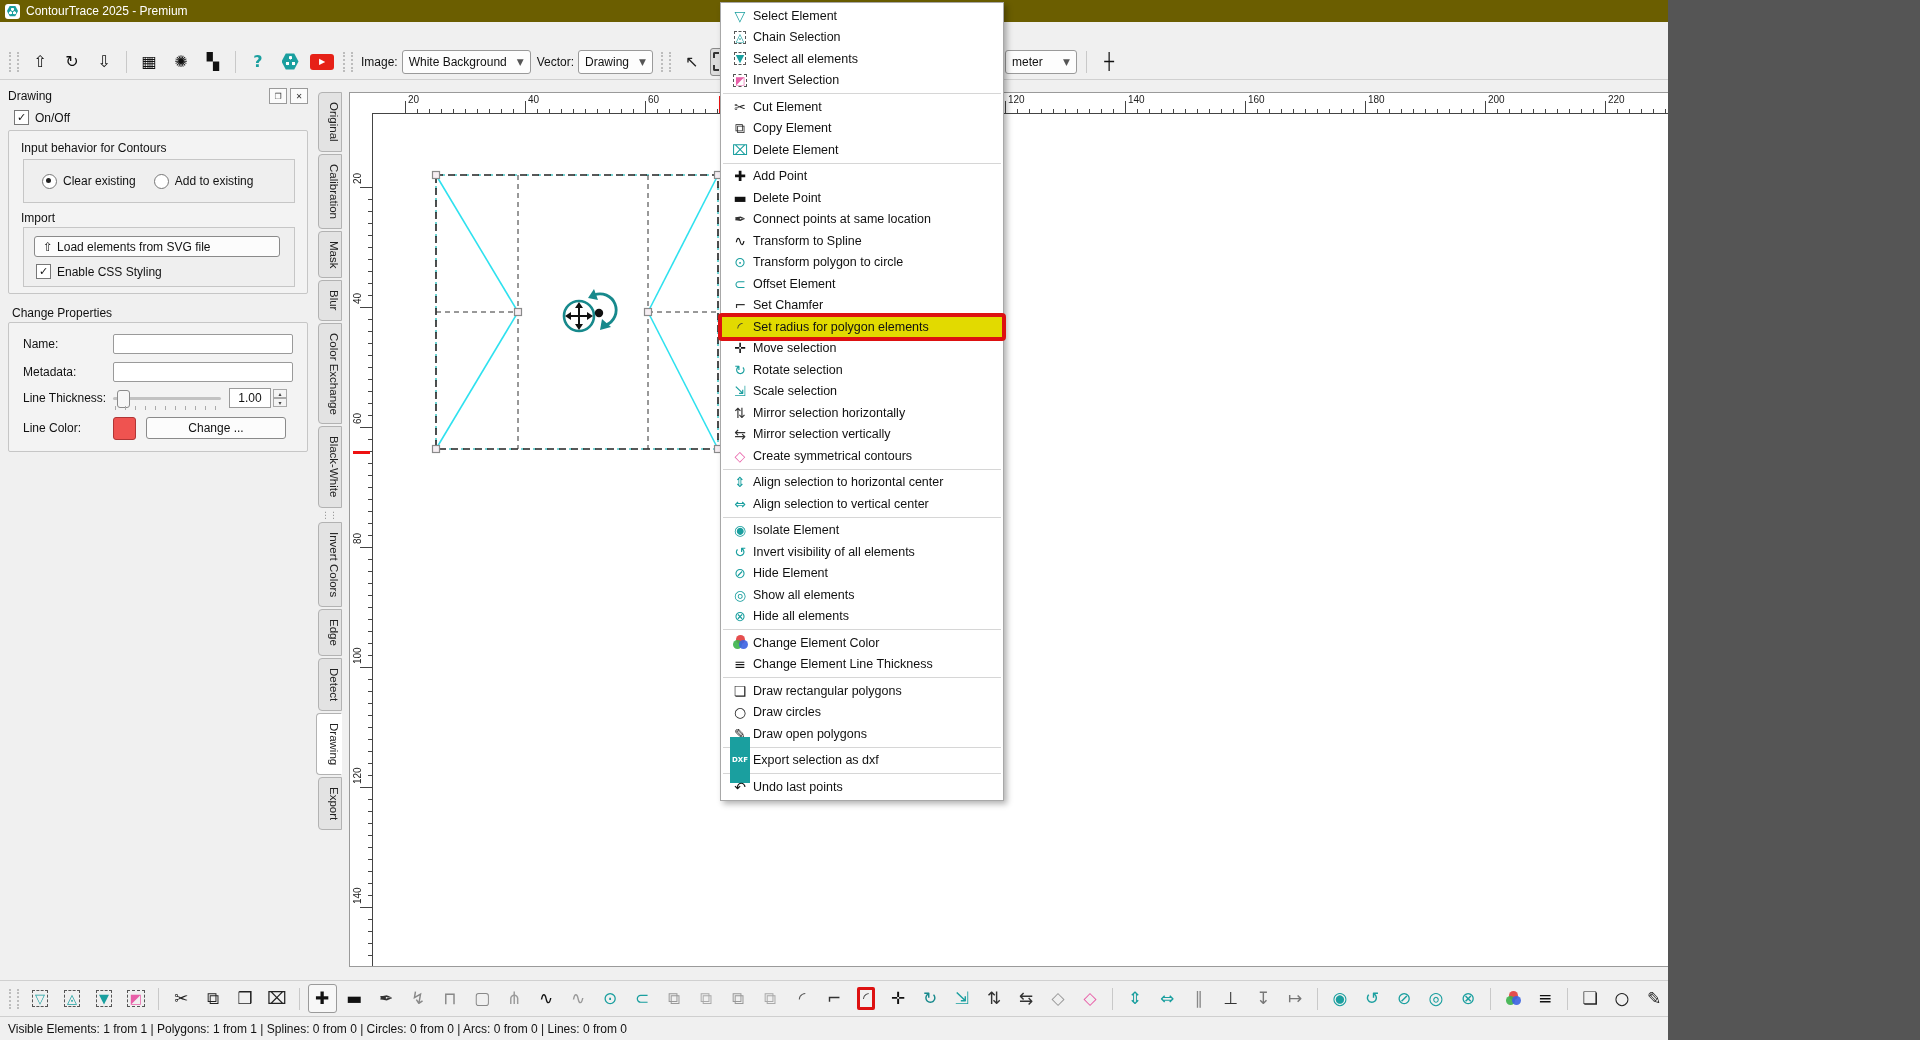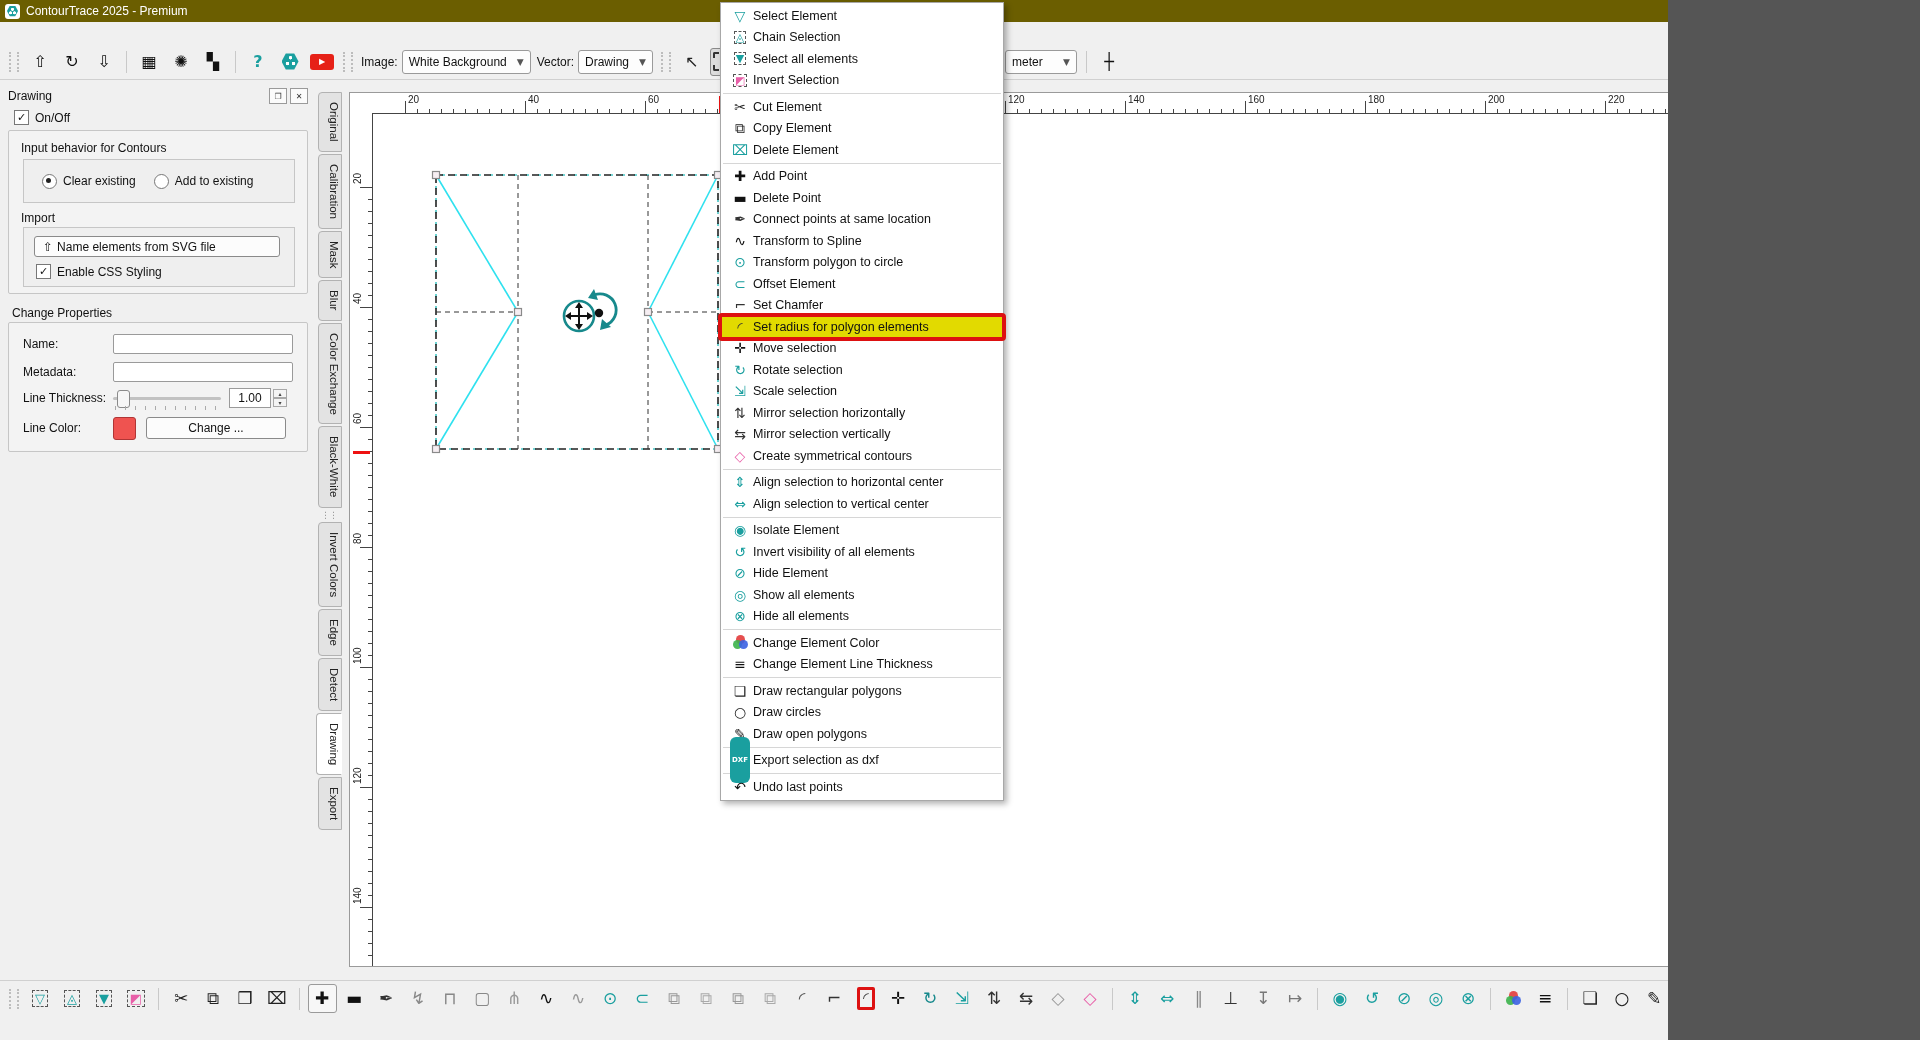--- a/index.html
+++ b/index.html
@@ -140,21 +140,21 @@
   .cm-ico .glyph{font-size:14px;}
   .cm-ico .glyph.boxed{font-size:11px;padding:0 1px;}
   .cm-sep{height:1px;background:#d6d6d6;margin:2px 2px;}
   .cm-item.hl{background:#e2da00;outline:4px solid #dd1111;outline-offset:-1px;border-radius:1px;}
   
   .rgbwheel{position:relative;width:15px;height:15px;display:inline-block;}
   .rgbwheel i{position:absolute;width:9px;height:9px;border-radius:50%;opacity:.9;}
   .rgbwheel .r1{left:3px;top:0;background:#e23b3b;}
   .rgbwheel .r2{left:0;top:5px;background:#3bb24a;}
   .rgbwheel .r3{left:6px;top:5px;background:#3b62e2;}
-  .dxfbadge{background:#1a9f9f;color:#fff;font-size:7px;font-weight:bold;border-radius:6px;
+  .dxfbadge{background:#1a9f9f;color:#fff;font-size:7px;font-weight:bold;border-radius:0;
             padding:19px 2px;font-family:"DejaVu Sans",sans-serif;}
 </style>
 </head>
 <body>
 
 <div id="app">
 
   <div id="titlebar" style="background: rgb(107, 94, 0);">
     <span class="hexwrap">
         <span class="hexin"></span>
@@ -261,21 +261,21 @@
           </span>
           <span class="radiorow">
             <span class="radio"></span>
             <span>Add to existing</span>
           </span>
         </div>
         <span id="import-label">Import</span>
         <div id="import-box">
           <div id="load-svg-btn">
             <span class="glyph" style="font-size:12px;color:#111;">⇧</span>
-            <span>Name elements from SVG file</span>
+            <span>Load elements from SVG file</span>
           </div>
           <div id="css-check" class="chkrow">
             <span class="chk">✓</span>
             <span>Enable CSS Styling</span>
           </div>
         </div>
       </div>
       <span id="cp-label">Change Properties</span>
       <div id="boxB" class="groupbox">
         <div class="prow" style="top:10px;">
@@ -772,20 +772,23 @@
       </span>
       <span class="tb-sep"></span>
       <span class="bbtn">
         <span class="glyph" style="color: rgb(17, 17, 17);">↶</span>
       </span>
       <span class="bbtn">
         <span class="glyph" style="color: rgb(17, 17, 17);">↷</span>
       </span>
     </div>
 
+  <div id="statusbar">
+    <span>Visible Elements: 1 from 1  |  Polygons: 1 from 1  |  Splines: 0 from 0  |  Circles: 0 from 0  |  Arcs: 0 from 0  |  Lines: 0 from 0</span>
+  </div>
 
   <div id="context-menu">
       <div class="cm-item">
         <span class="cm-ico">
           <span class="glyph" style="color: rgb(26, 159, 159);">▽</span>
         </span>
         <span class="cm-label">Select Element</span>
       </div>
       <div class="cm-item">
         <span class="cm-ico">

